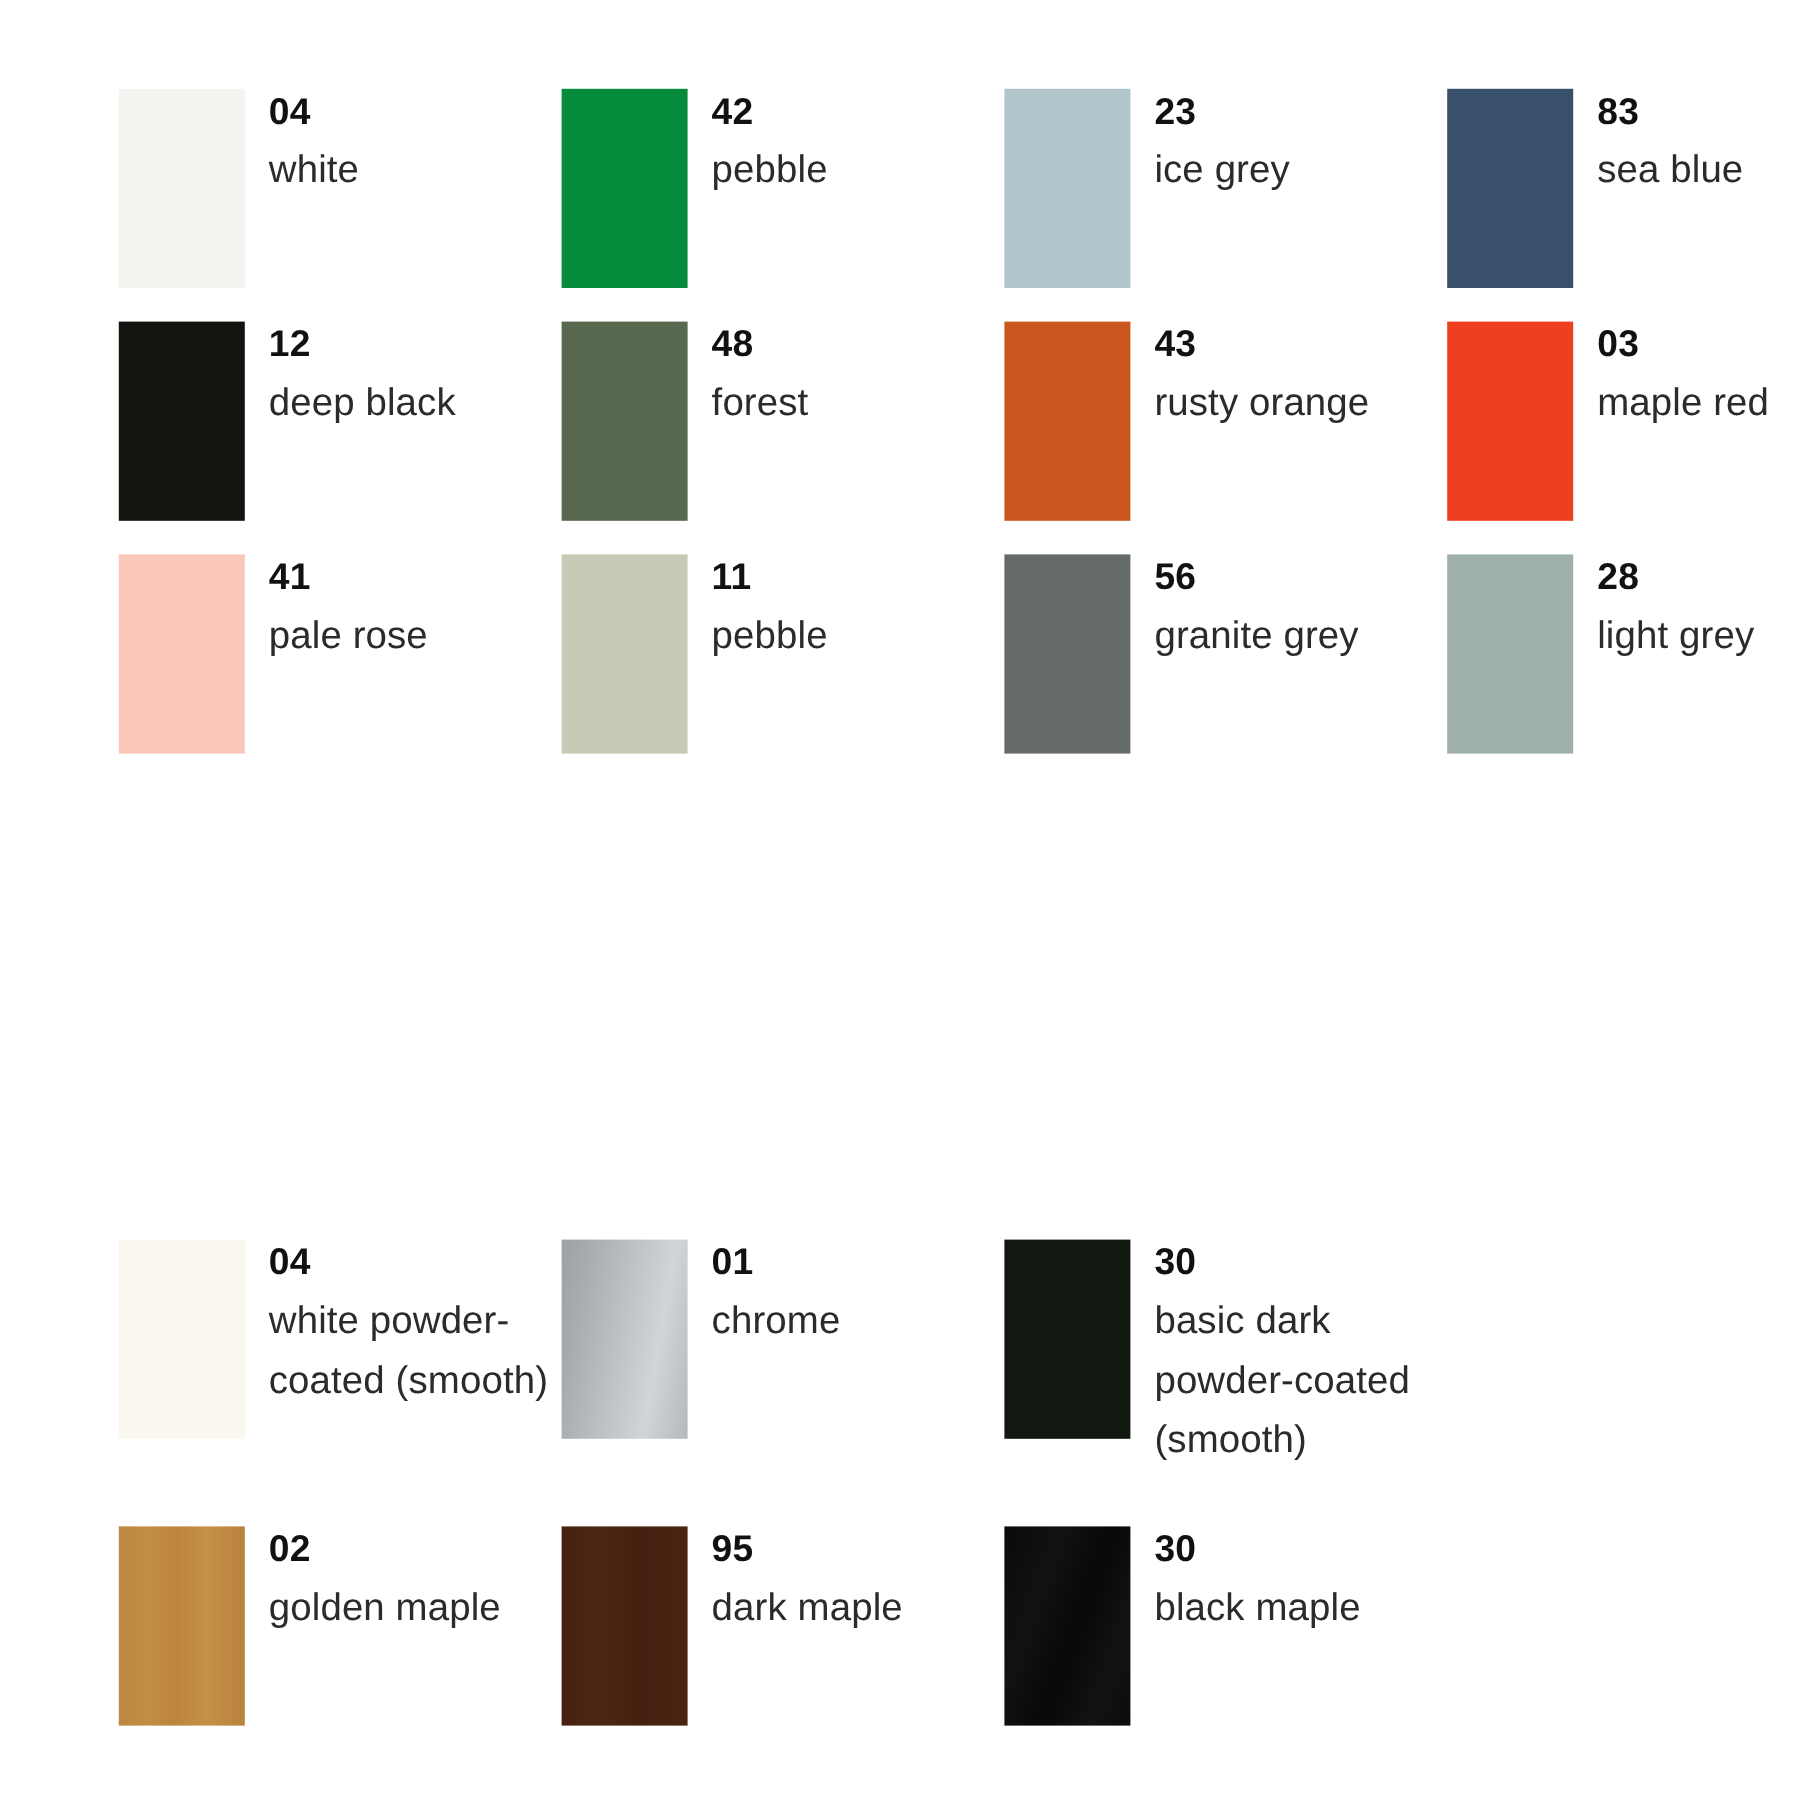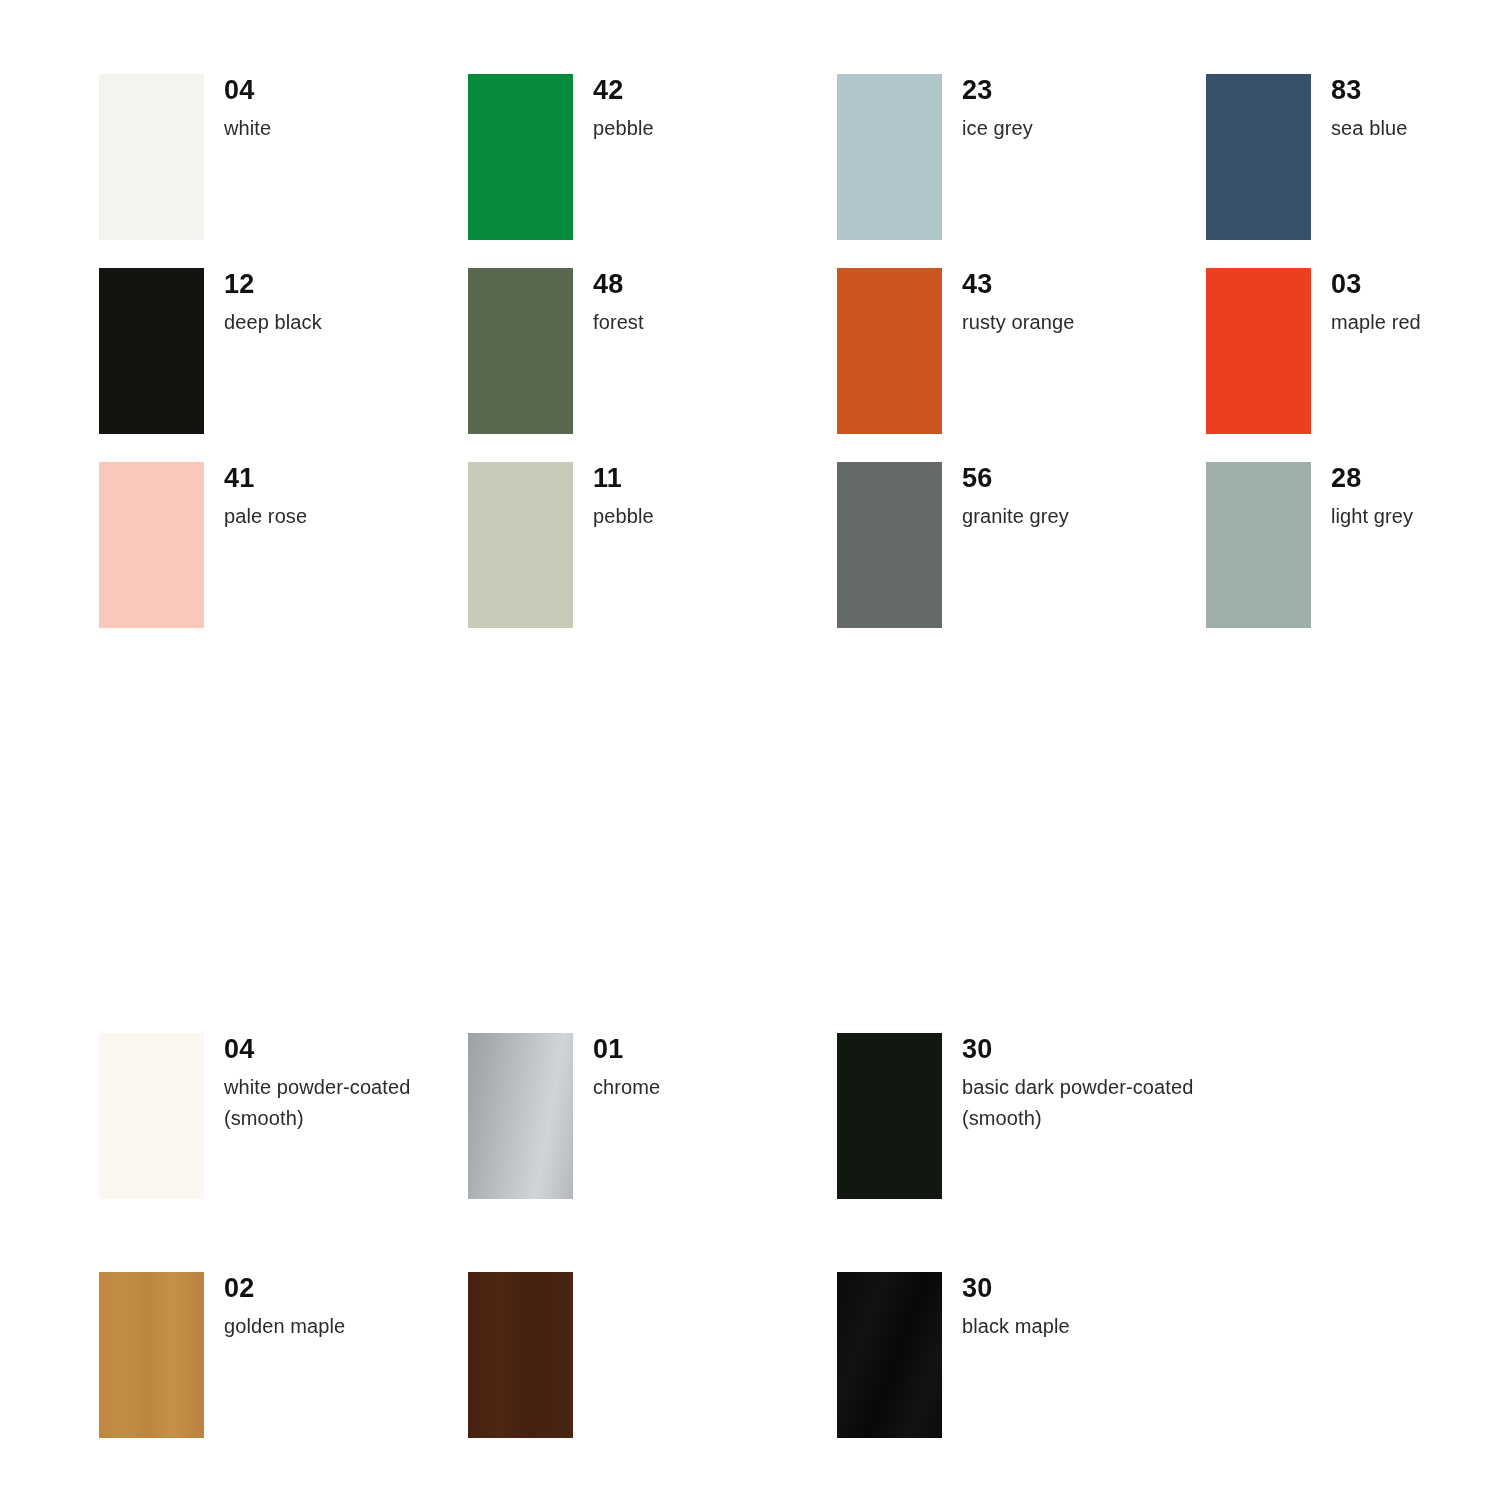--- a/index.html
+++ b/index.html
@@ -54,30 +54,30 @@
   #section-colours .chip { height: 166px; }
   #section-finishes .chip { height: 166px; }
   #section-woods .chip { height: 166px; }
 
   .meta {
     margin-left: 20px;
     padding-top: 3px;
   }
 
   .code {
-    font-size: 27px;
+    font-size: 31px;
     font-weight: 700;
     color: #111111;
     line-height: 1.0;
     letter-spacing: 0.2px;
   }
 
   .name {
     margin-top: 9px;
-    font-size: 20px;
+    font-size: 32px;
     font-weight: 300;
     color: #2b2b2b;
     line-height: 1.55;
     max-width: 250px;
     letter-spacing: 0.1px;
   }
 </style>
 </head>
 <body>
 
@@ -196,20 +196,24 @@
 <div class="swatch-grid" id="section-woods">
     <div class="swatch-item">
       <div class="chip" style="background: linear-gradient(90deg, rgb(189, 135, 65) 0%, rgb(194, 141, 71) 22%, rgb(187, 133, 64) 45%, rgb(197, 144, 73) 70%, rgb(185, 130, 62) 100%);"></div>
       <div class="meta">
         <div class="code">02</div>
         <div class="name">golden maple</div>
       </div>
     </div>
     <div class="swatch-item">
       <div class="chip" style="background: linear-gradient(90deg, rgb(70, 33, 15) 0%, rgb(77, 39, 19) 30%, rgb(69, 32, 16) 62%, rgb(75, 37, 18) 100%);"></div>
+      <div class="meta">
+        <div class="code">95</div>
+        <div class="name">dark maple</div>
+      </div>
     </div>
     <div class="swatch-item">
       <div class="chip" style="background: linear-gradient(110deg, rgb(10, 10, 10) 0%, rgb(18, 18, 18) 30%, rgb(8, 8, 8) 55%, rgb(19, 19, 19) 80%, rgb(11, 11, 11) 100%);"></div>
       <div class="meta">
         <div class="code">30</div>
         <div class="name">black maple</div>
       </div>
     </div>
   </div>
 

